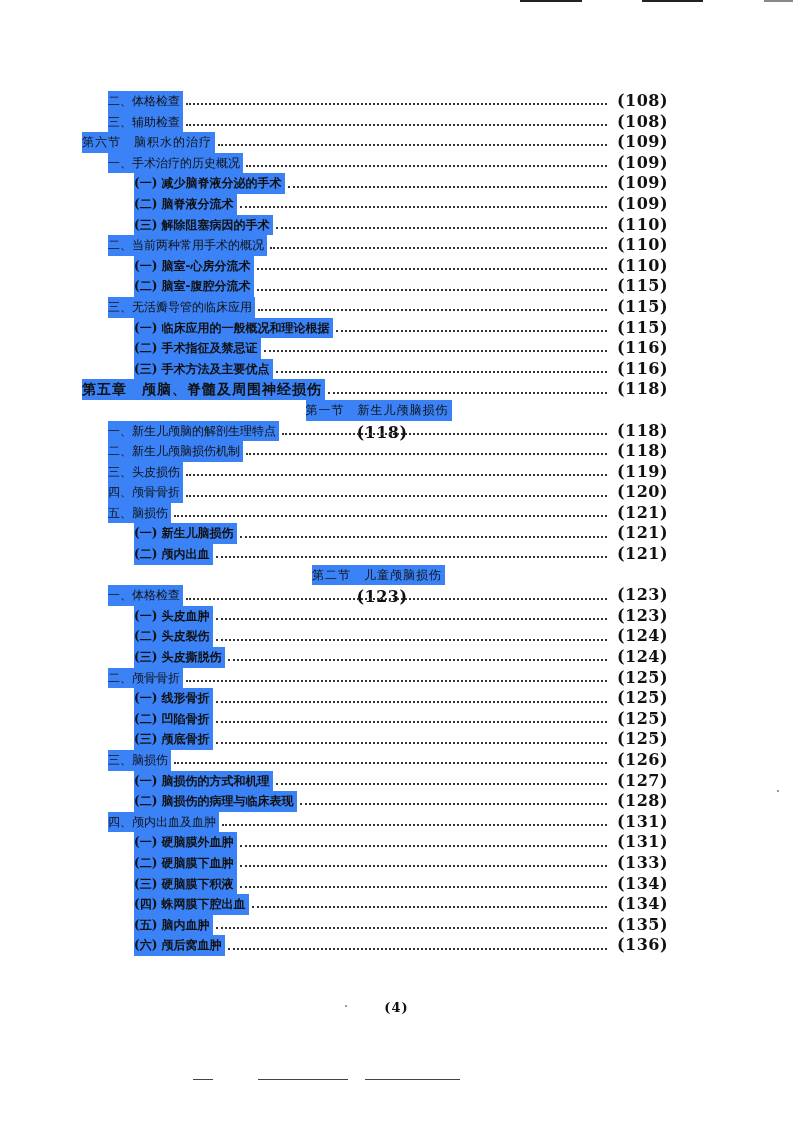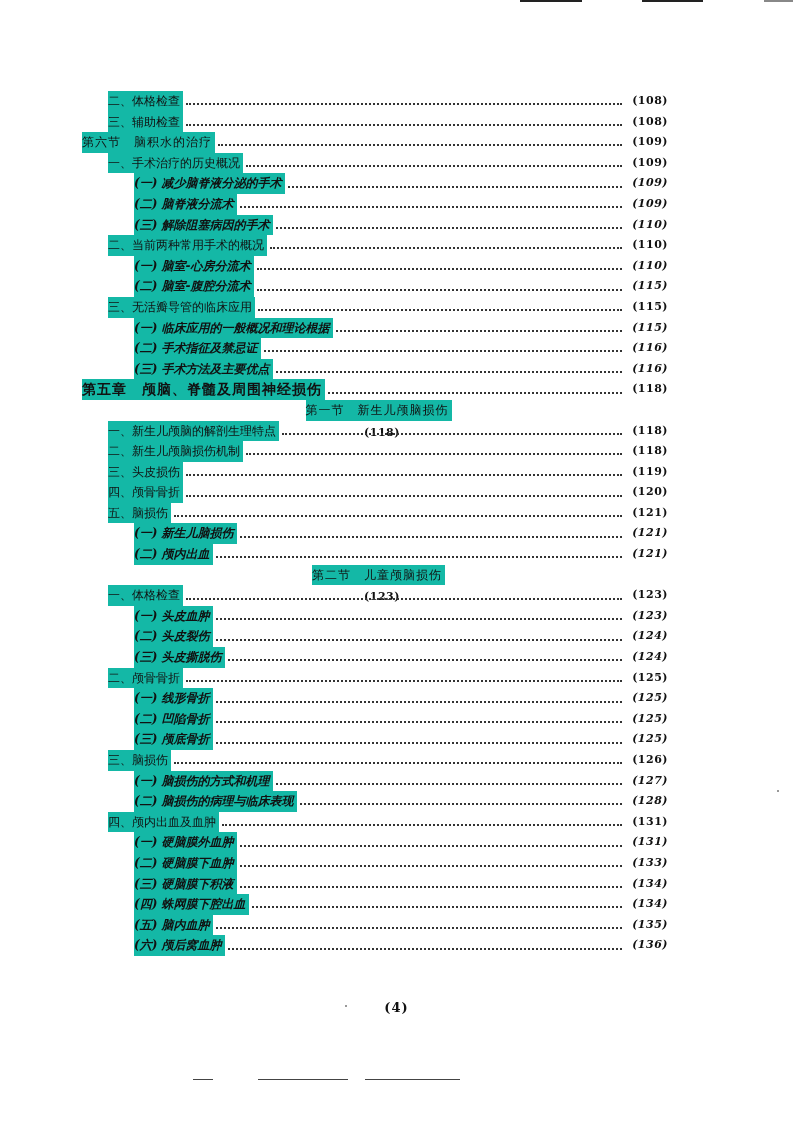--- a/index.html
+++ b/index.html
@@ -2,31 +2,31 @@
 <html><head>
   <meta charset="utf-8">
   <style>
     html, body { margin:0; padding:0; background:#ffffff; }
     body { width:793px; height:1122px; position:relative; overflow:hidden;
       font-family:"DejaVu Serif", "Liberation Serif", serif; color:#111; }
     .scanmark { position:absolute; top:0; height:2px; background:#222; }
     .toc { position:absolute; left:100px; top:91px; width:568px; }
     .row { position:relative; height:20.6px; display:flex; align-items:center;
       font-size:12px; line-height:20.6px; white-space:nowrap; }
-    .row .label { flex:0 0 auto; padding-right:3px; background:#14b8a6; }
+    .row .label { flex:0 0 auto; padding-right:3px; background:#3b82f6; }
     .row .leader { flex:1 1 auto; height:0; border-bottom:2px dotted #333;
       margin:0 3px; transform:translateY(3px); }
-    .row .page { flex:0 0 auto; font-weight:bold; font-size:11px; letter-spacing:0.5px;margin-left:7px; }
+    .row .page { flex:0 0 auto; font-weight:bold; font-size:16px; letter-spacing:0.5px;margin-left:7px; }
     .lvl-chapter { margin-left:-18px; }
     .lvl-chapter .label { font-weight:bold; font-size:14px; letter-spacing:1px; }
     .lvl-section { margin-left:-18px; }
     .lvl-section .label { font-size:12px; letter-spacing:1px; }
     .lvl-section.first { margin-left:-11px;flex-direction:column; }
     .lvl-item { margin-left:8px; }
-    .lvl-sub { margin-left:34px;font-style:italic; }
+    .lvl-sub { margin-left:34px; }
     .lvl-sub .label { font-weight:bold; }
     .pagenum { position:absolute; top:1000px; left:0; width:793px; text-align:center;
       font-size:13px; font-weight:bold; letter-spacing:1px; }
     .bottom-noise { position:absolute; top:1079px; height:1px; background:#444; }
     .dot-mark { position:absolute; width:2px; height:2px; background:#777; border-radius:1px; }
   </style>
 </head>
 <body>
 
 <div class="scanmark" style="left:520px;width:62px;"></div>

